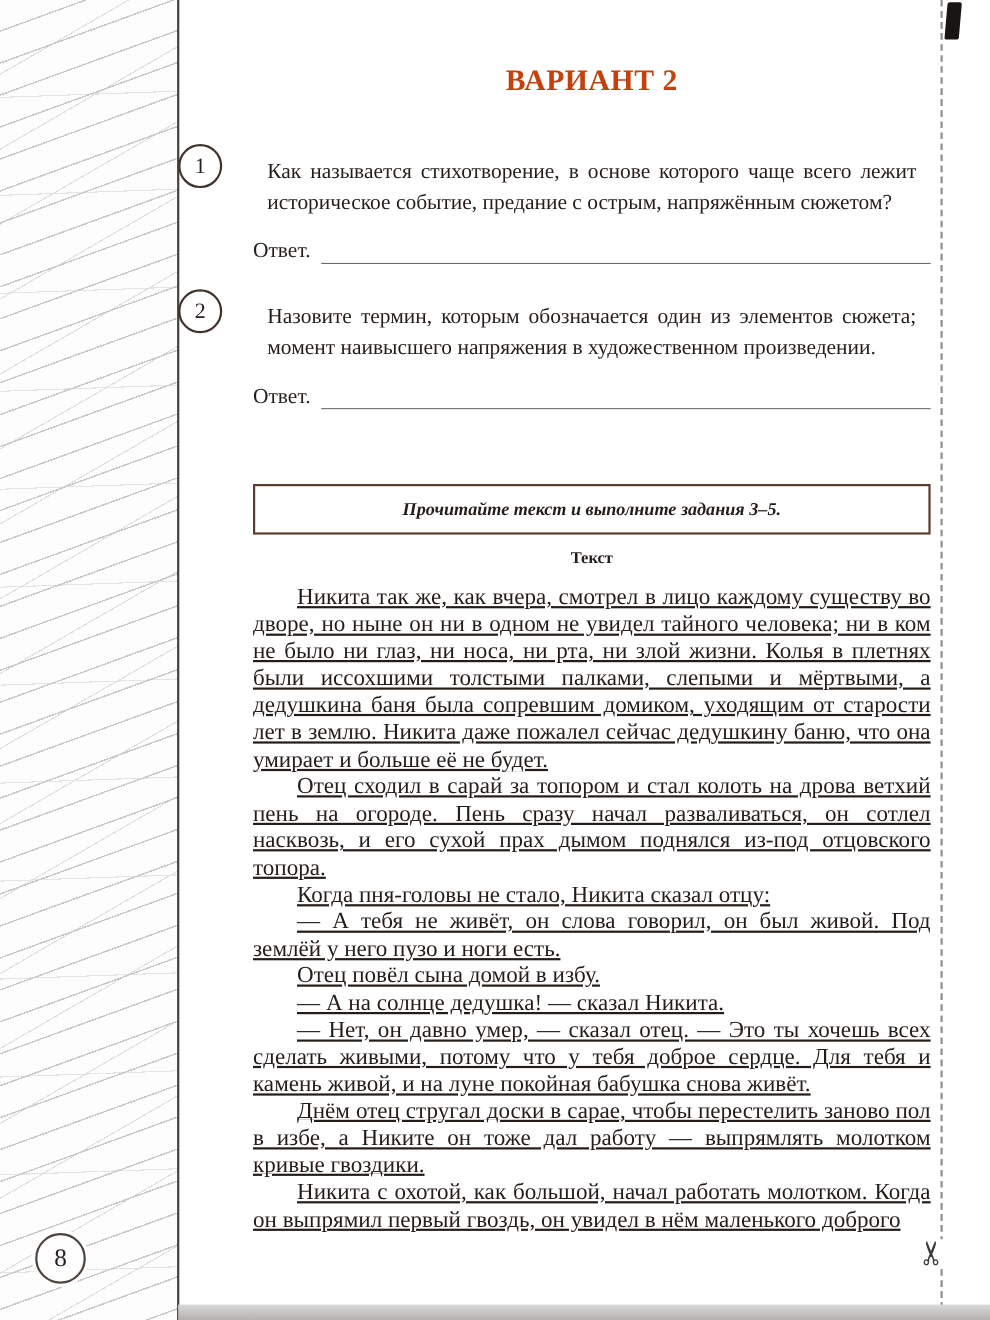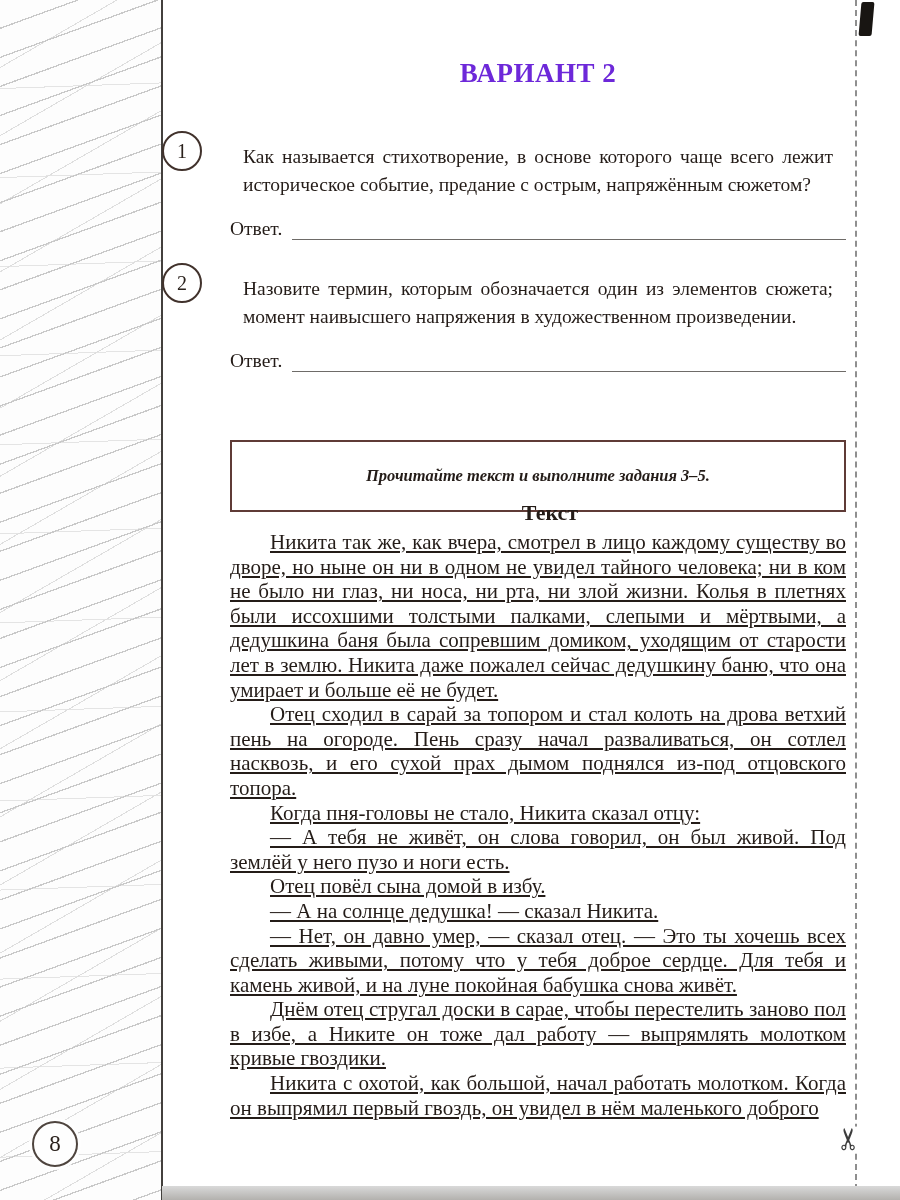--- a/index.html
+++ b/index.html
@@ -44,21 +44,21 @@
     border:2px solid #4e443e;border-radius:50%;
     display:flex;align-items:center;justify-content:center;
     font-size:23px;color:#2a211c;background:#fefefe;
     box-shadow:0 0 0 3px #fefefe;
   }
   
   .content{position:absolute;left:230px;top:0;width:616px;}
   .title{
     position:absolute;top:58px;left:0;width:100%;margin:0;
     text-align:center;font-size:27px;font-weight:700;letter-spacing:.5px;
-    color:#6d28d9;
+    color:#c2410c;
   }
   .question{position:absolute;left:0;width:100%;}
   .q1{top:130px;}
   .q2{top:262px;}
   .qnum{
     position:absolute;left:-68px;top:1px;width:36px;height:36px;
     border:2px solid #41322c;border-radius:50%;
     display:flex;align-items:center;justify-content:center;
     font-size:20px;color:#2a211c;background:#fff;
   }
@@ -70,26 +70,26 @@
   }
   .answer-label{white-space:nowrap;}
   .answer-line{
     flex:1;margin-left:10px;border-bottom:1.6px solid #6e6b68;height:1.4em;
   }
   .instruction-box{
     position:absolute;top:440px;left:0;width:100%;
     border:2px solid #5f3b36;box-sizing:border-box;
   }
   .instruction-box p{
-    margin:0;padding:24px 8px;text-align:center;
+    margin:0;padding:11px 8px;text-align:center;
     font-size:16.5px;font-weight:700;font-style:italic;color:#241c18;
   }
   .text-heading{
-    position:absolute;top:500px;left:12px;width:100%;margin:0;
-    text-align:center;font-size:22px;font-weight:700;
+    position:absolute;top:500px;left:0;width:100%;margin:0;
+    text-align:center;font-size:15px;font-weight:700;
   }
   .reading{position:absolute;top:530px;left:0;width:100%;}
   .reading p{
     margin:0;font-size:21px;line-height:24.6px;
     text-align:justify;text-indent:40px;text-decoration:underline;
   }
 </style>
 </head>
 <body>
 

